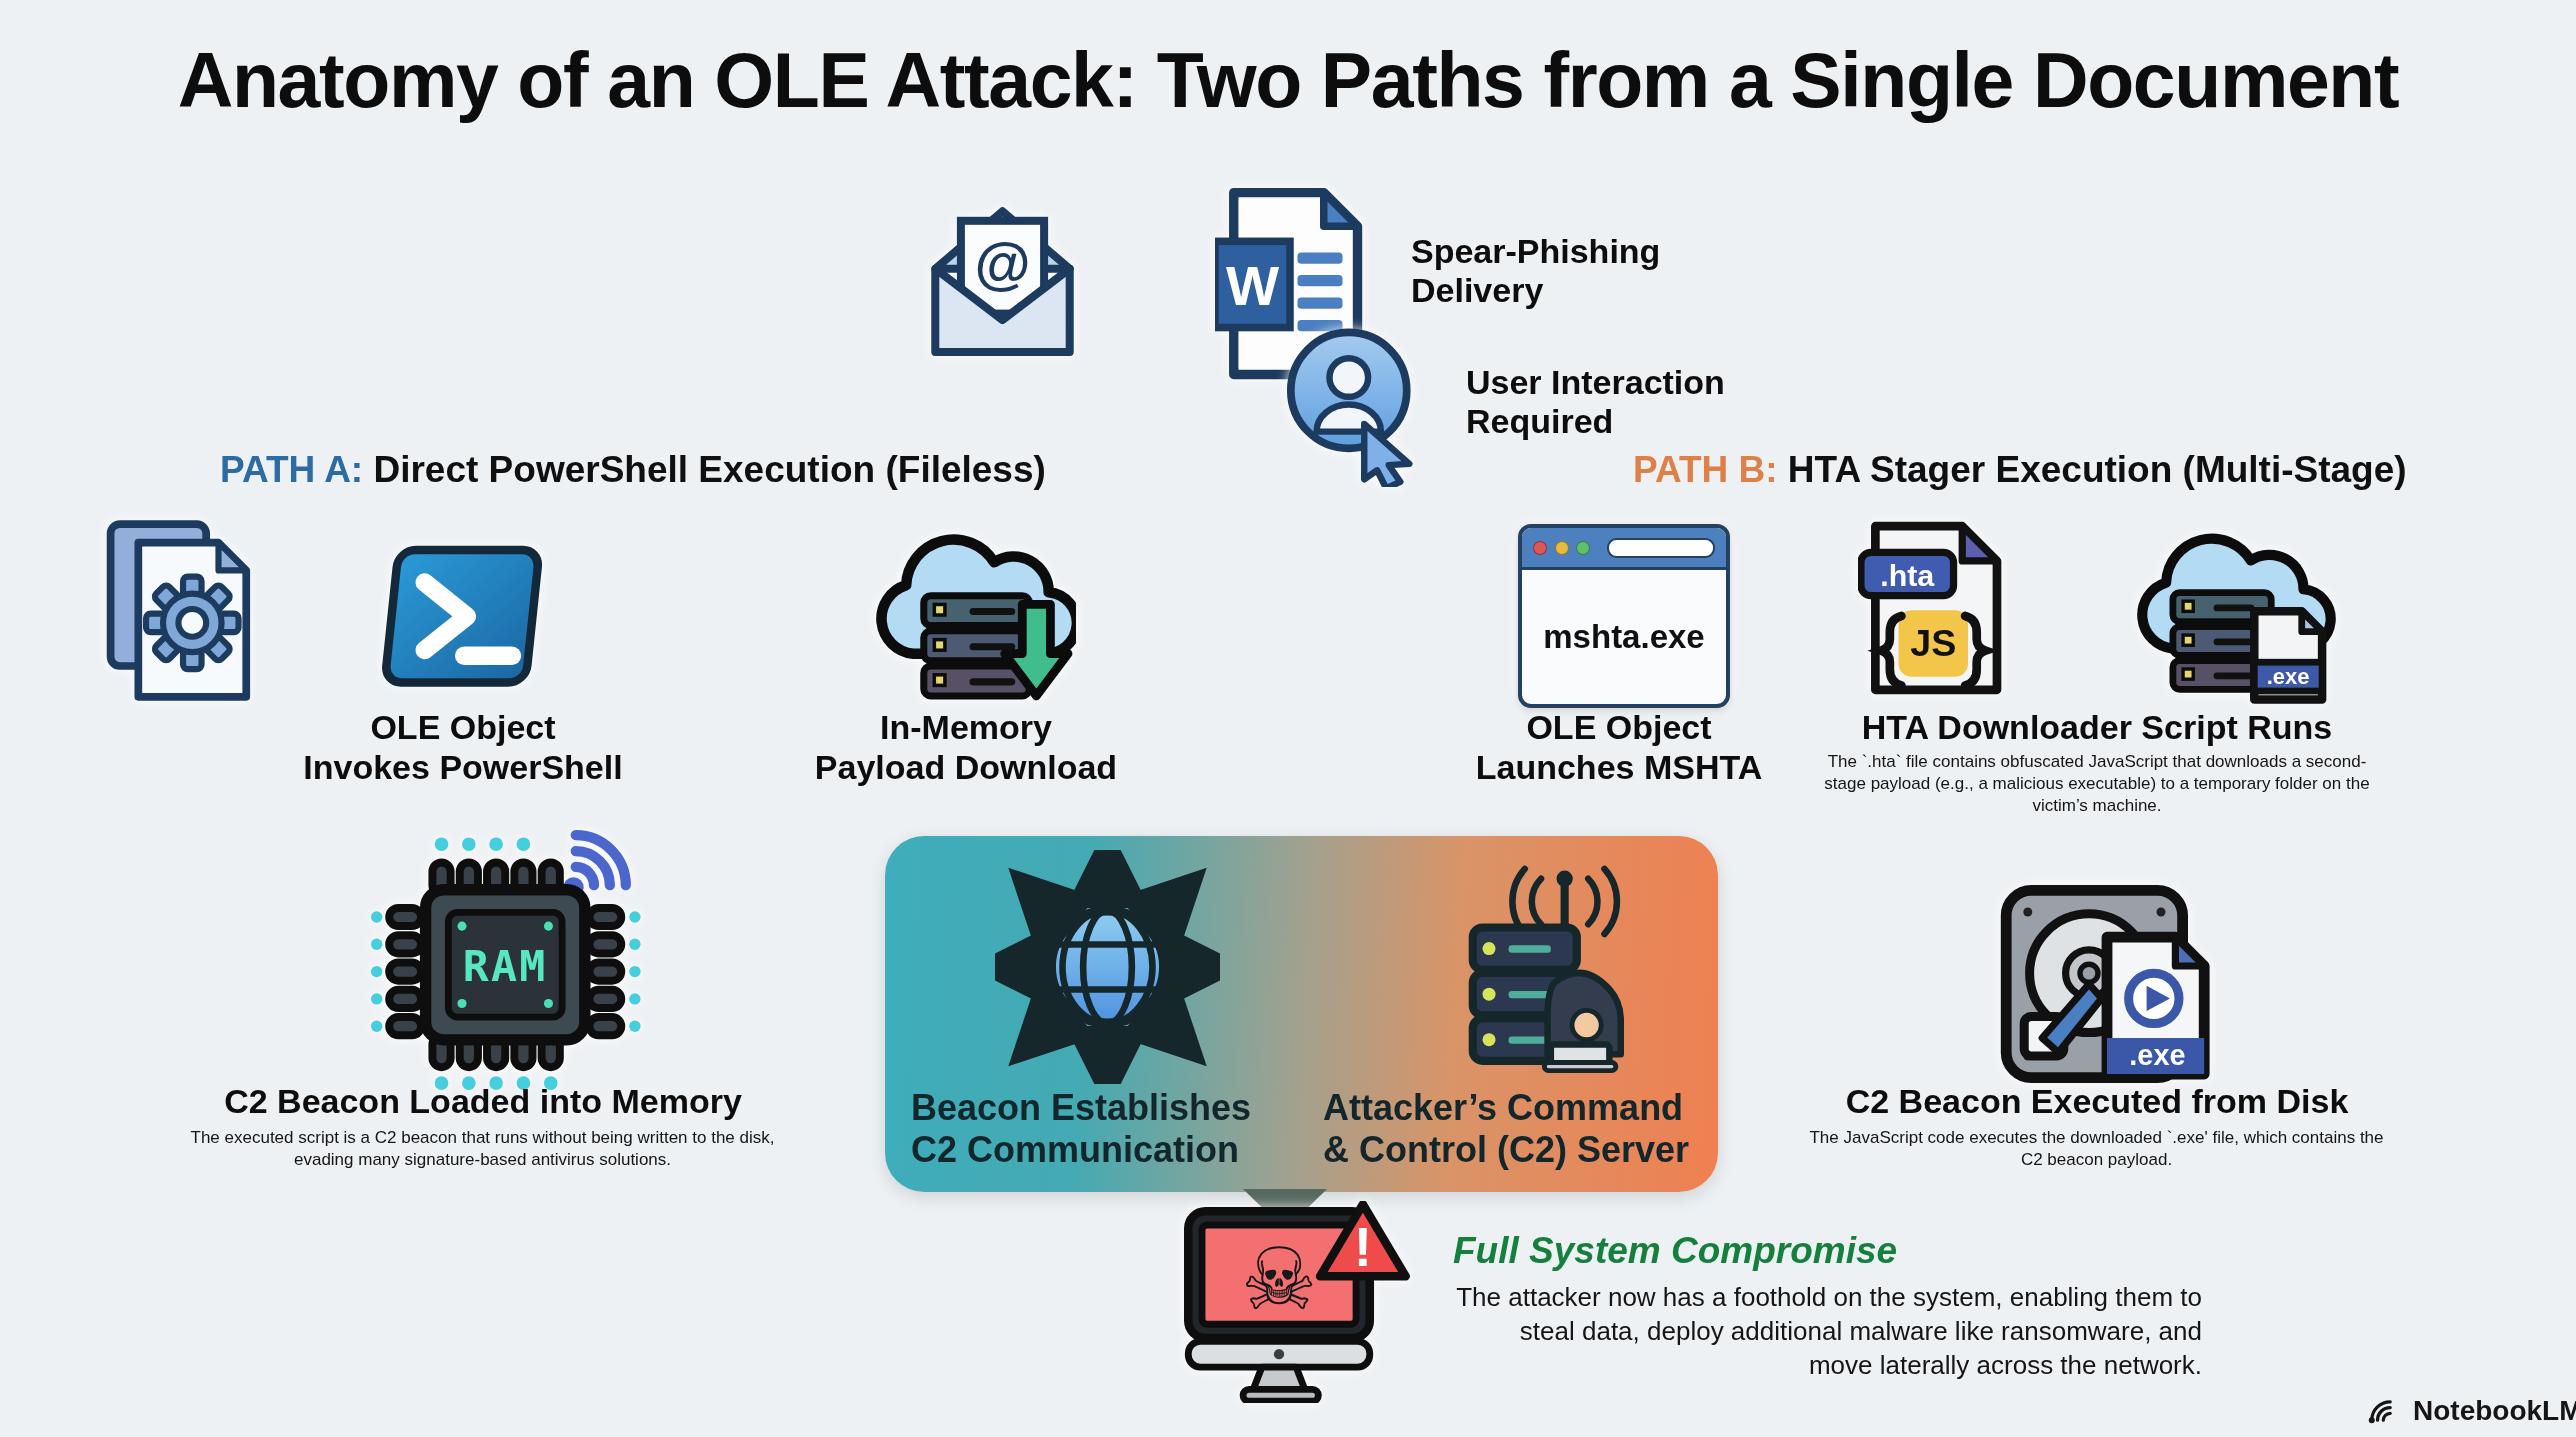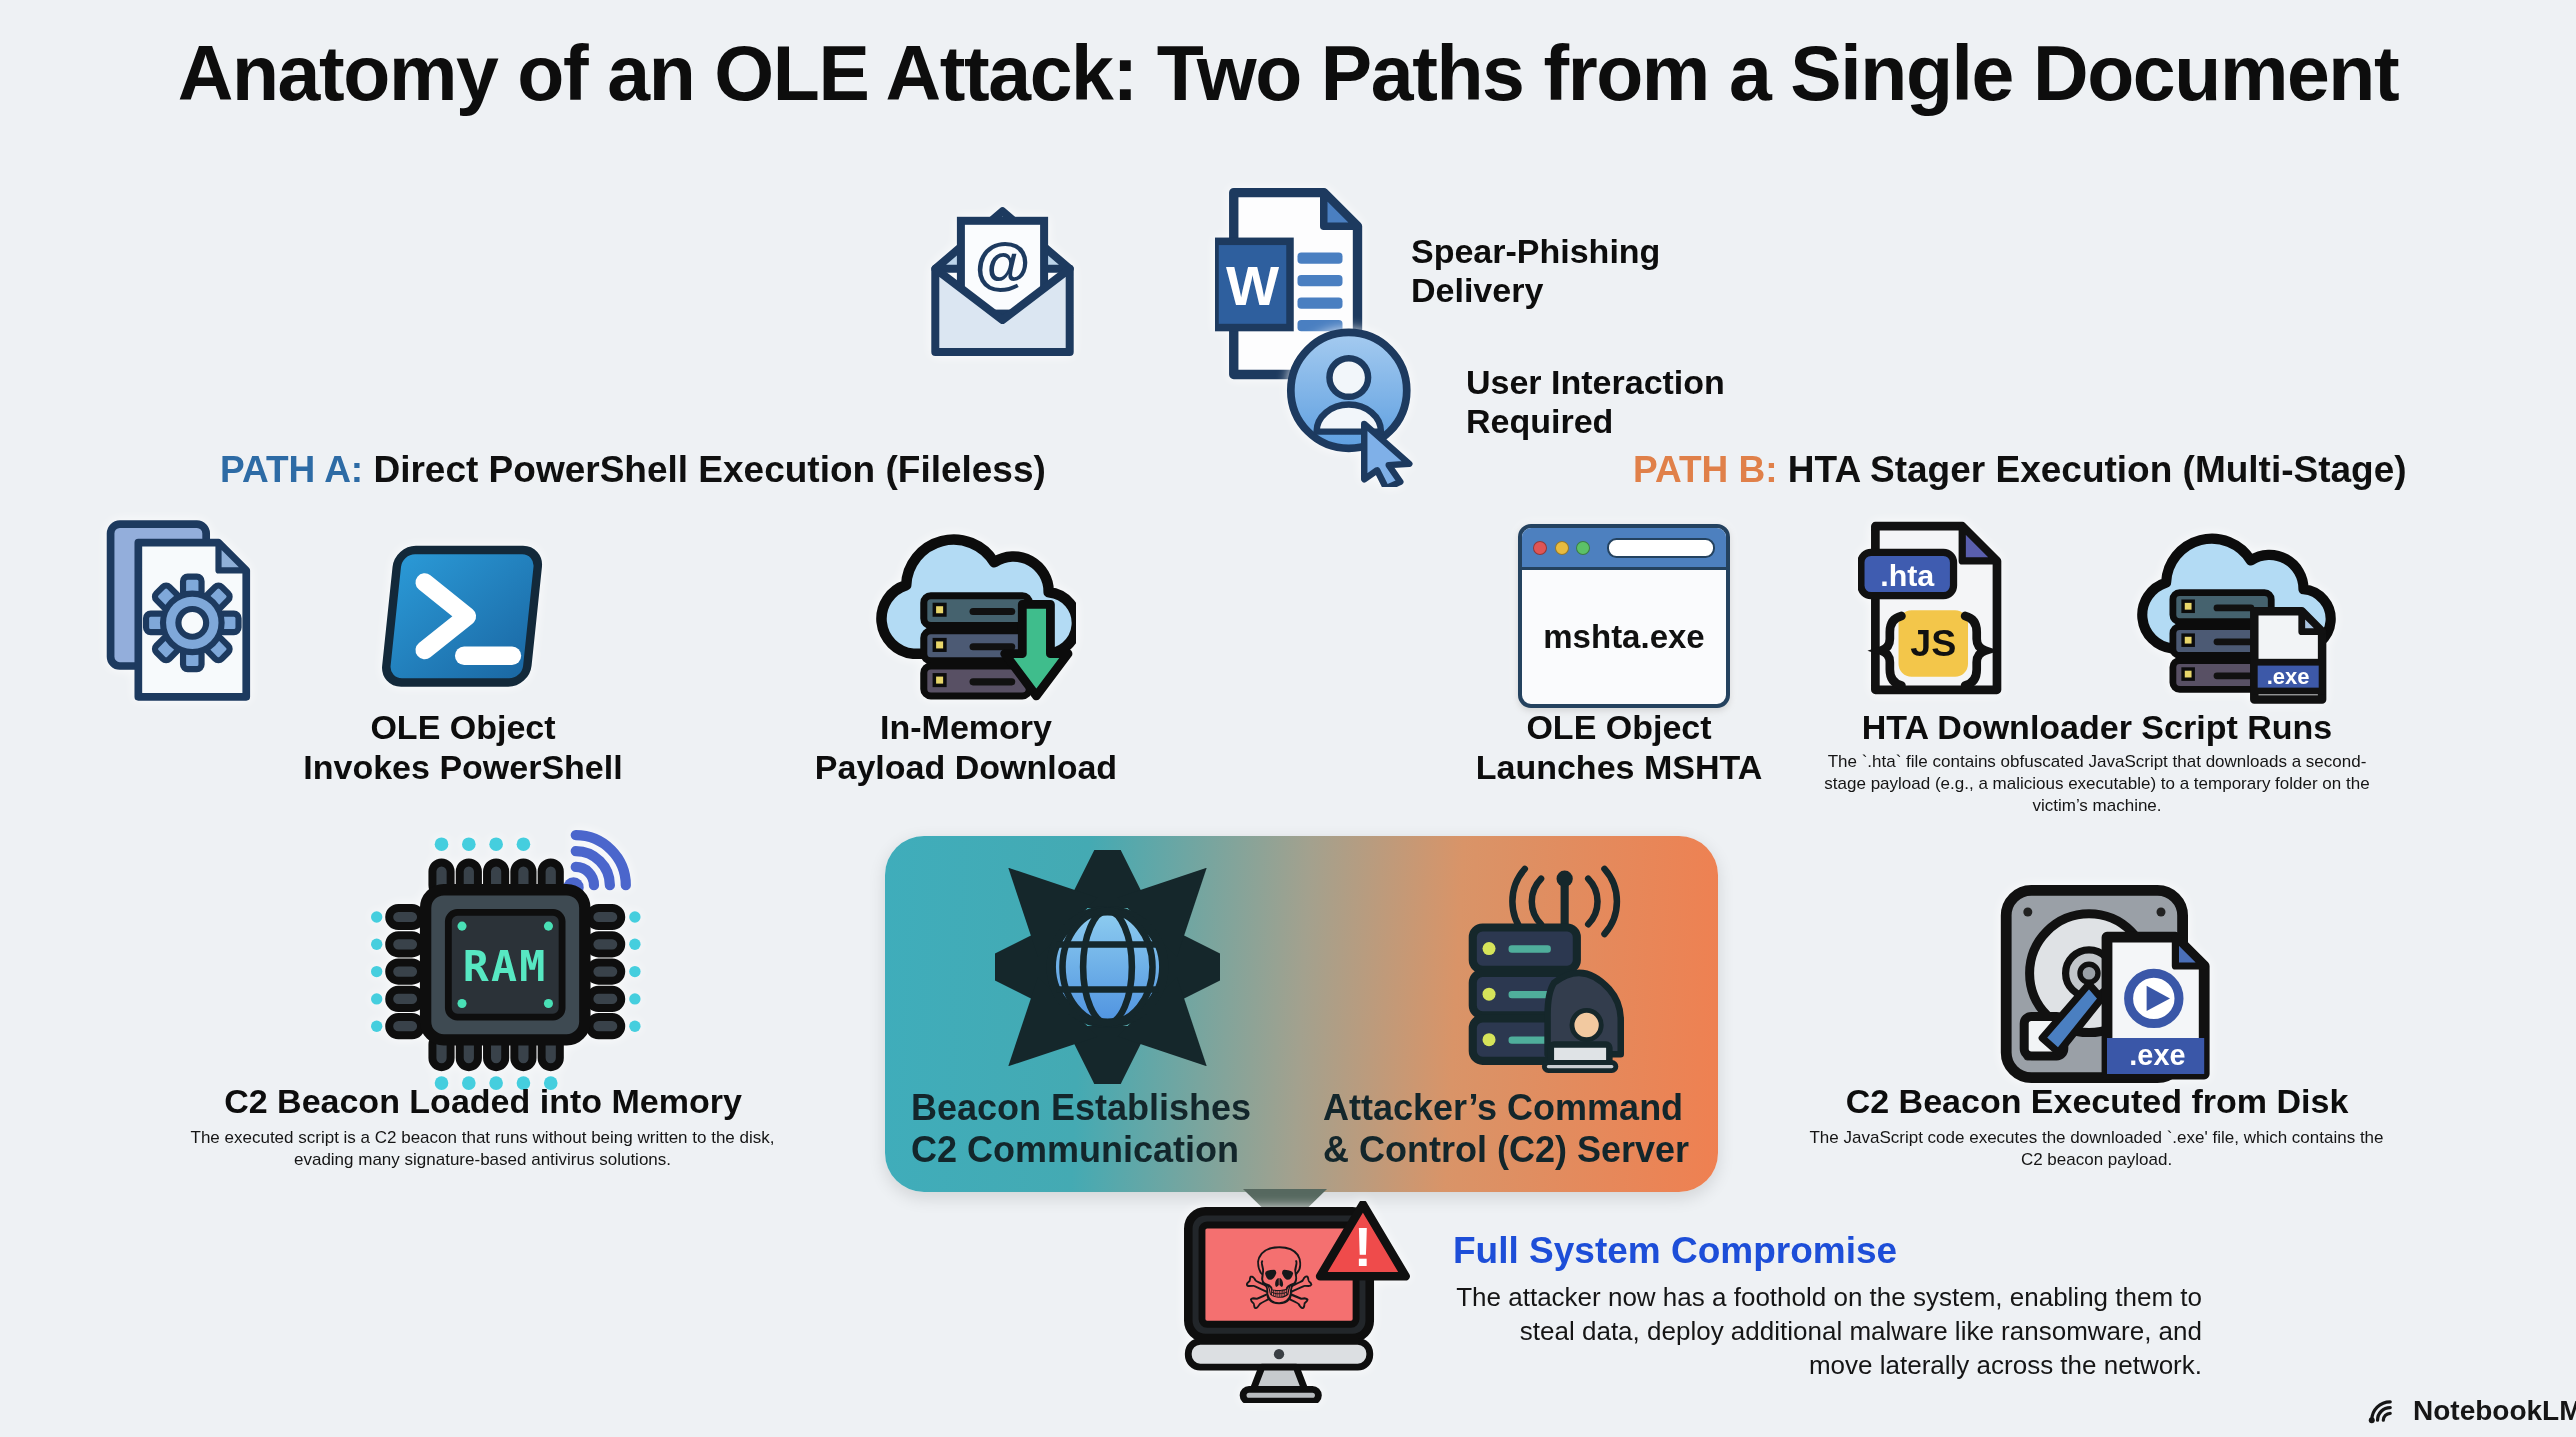--- a/index.html
+++ b/index.html
@@ -5,21 +5,21 @@
   html,body{margin:0;padding:0;}
   body{
     width:2576px;height:1438px;overflow:hidden;position:relative;
     background:#eef1f4;
     font-family:"Liberation Sans","DejaVu Sans",sans-serif;
     color:#0e0e0e;
   }
   .abs{position:absolute;}
   .sticker{filter:drop-shadow(0 0 5.6px rgba(255,255,255,.85));}
   .title{
-    left:0;top:29px;width:2576px;text-align:center;white-space:nowrap;
+    left:0;top:36px;width:2576px;text-align:center;white-space:nowrap;
     font-size:77px;font-weight:bold;letter-spacing:-1.4px;color:#0d0d0d;
   }
   .path-heading{font-size:37px;font-weight:bold;text-align:center;white-space:nowrap;color:#101010;}
   .h-label{font-weight:bold;font-size:34px;line-height:1.17;text-align:center;color:#0d0d0d;}
   .h-label-sm{font-weight:bold;font-size:34px;line-height:1.15;text-align:left;color:#0d0d0d;margin-left:28px;}
   .desc{font-size:17px;line-height:1.28;text-align:center;color:#151515;}
   .desc-left{font-size:26px;line-height:1.3;text-align:right;color:#151515;}
   .c2box{
     border-radius:39px;
     background:linear-gradient(93deg,#3fadbb 0%,#44aab3 24%,#a3a18e 50%,#d99468 68%,#ef8051 100%);
@@ -375,21 +375,21 @@
   <rect x="12" y="14" width="90" height="58" rx="3" fill="#f47070" stroke="#0e0e0e" stroke-width="4"></rect>
   <text x="57" y="63" font-size="50" fill="#16181a" text-anchor="middle" font-family="DejaVu Sans, sans-serif">☠</text>
   <rect x="4" y="82" width="106" height="15" rx="7" fill="#dcdfe2" stroke="#0e0e0e" stroke-width="4"></rect>
   <circle cx="57" cy="89.5" r="3" fill="#3a3f44"></circle>
   <path d="M47 97 h20 l5 13 h-30 z" fill="#c6cacd" stroke="#0e0e0e" stroke-width="4" stroke-linejoin="round"></path>
   <rect x="36" y="110" width="44" height="7" rx="3.5" fill="#b8bcbf" stroke="#0e0e0e" stroke-width="4"></rect>
   <polygon points="106,2 131,44 81,44" fill="#ef4b4b" stroke="#101010" stroke-width="5" stroke-linejoin="round"></polygon>
   <text x="106" y="38" font-size="32" font-weight="bold" fill="#ffffff" text-anchor="middle">!</text>
 </svg>
 
-<div class="abs" style="left:1453px;top:1230px;width:749px;font-size:37px;font-weight:bold;color:#1d4ed8;">Full System Compromise</div>
+<div class="abs" style="left:1453px;top:1230px;width:749px;font-size:37px;font-weight:bold;color:#15803d;font-style:italic;">Full System Compromise</div>
 <div class="abs desc-left" style="left:1453px;top:1281px;width:749px;">The attacker now has a foothold on the system, enabling them to steal data, deploy additional malware like ransomware, and move laterally across the network.</div>
 
 <div class="abs footer" style="left:2366px;top:1395px;">
   <svg style="width:30px;height:30px;" viewBox="0 0 26 26">
     <g stroke="#161616" stroke-width="2.8" fill="none" stroke-linecap="round">
       <path d="M5 21 A16 16 0 0 1 21 5"></path>
       <path d="M10 21 A11 11 0 0 1 21 10"></path>
       <path d="M15 21 A6 6 0 0 1 21 15"></path>
     </g>
     <circle cx="5" cy="21" r="2.6" fill="#161616"></circle>

